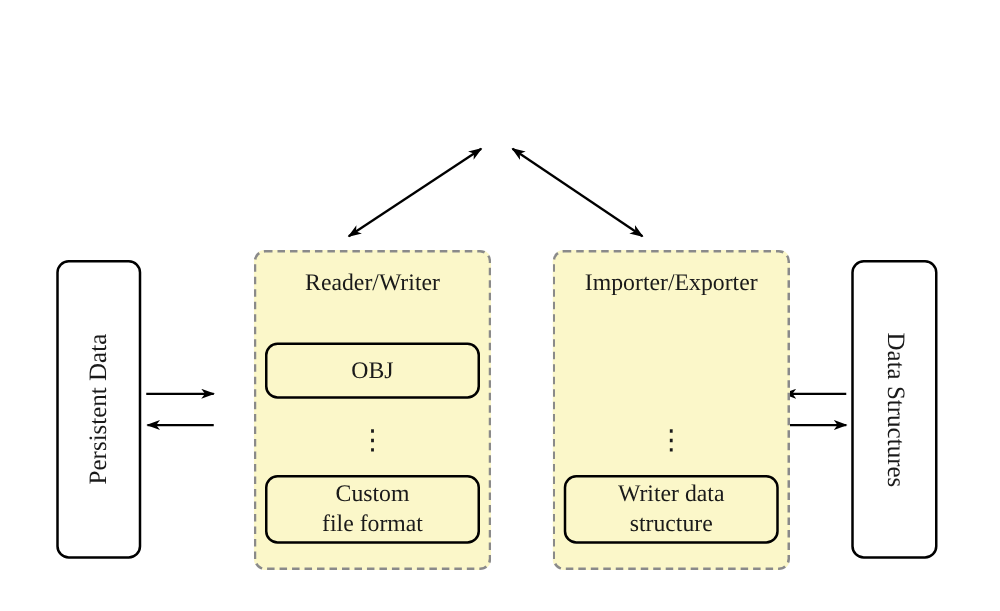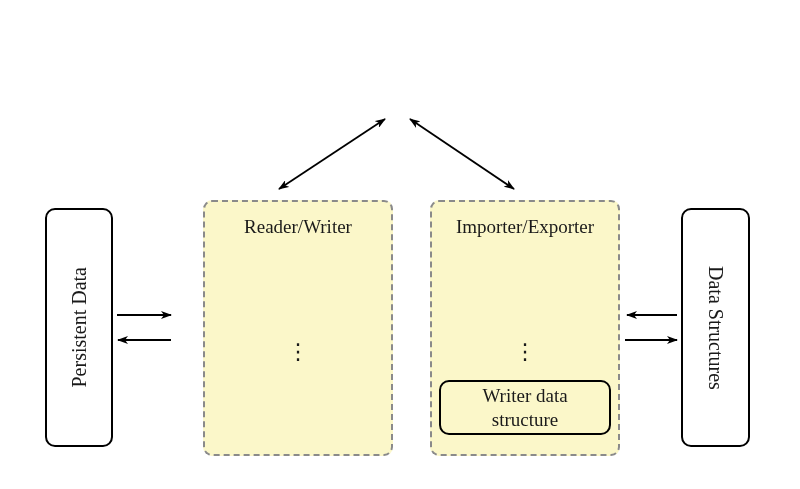--- a/index.html
+++ b/index.html
@@ -61,21 +61,21 @@
     position: absolute;
     top: 200px;
     width: 190px;
     height: 256px;
     background: #FBF7C9;
     border: 2px dashed #8a8a8a;
     border-radius: 9px;
     box-sizing: border-box;
   }
   .group-left  { left: 175px; margin-left: 28px; }
-  .group-right { left: 430px; }
+  .group-right { left: 442px; }
   .group-title {
     position: absolute;
     top: 14px;
     left: 0;
     width: 100%;
     text-align: center;
     font-size: 19px;
     color: #1a1a1a;
   }
   .inner-node {
@@ -142,21 +142,28 @@
   <div class="node node-side node-persistent">
     <span class="vtext-up">Persistent Data</span>
   </div>
 
   <div class="node node-side node-datastructures">
     <span class="vtext-down">Data Structures</span>
   </div>
 
   <div class="group group-left">
     <div class="group-title">Reader/Writer</div>
+    <div class="inner-node inner-node-1">
+      <span>OBJ</span>
+    </div>
     <div class="group-ellipsis">⋮</div>
+    <div class="inner-node inner-node-2">
+      <span>Custom
+file format</span>
+    </div>
   </div>
 
   <div class="group group-right">
     <div class="group-title">Importer/Exporter</div>
     <div class="group-ellipsis">⋮</div>
     <div class="inner-node inner-node-2">
       <span>Writer data
 structure</span>
     </div>
   </div>

